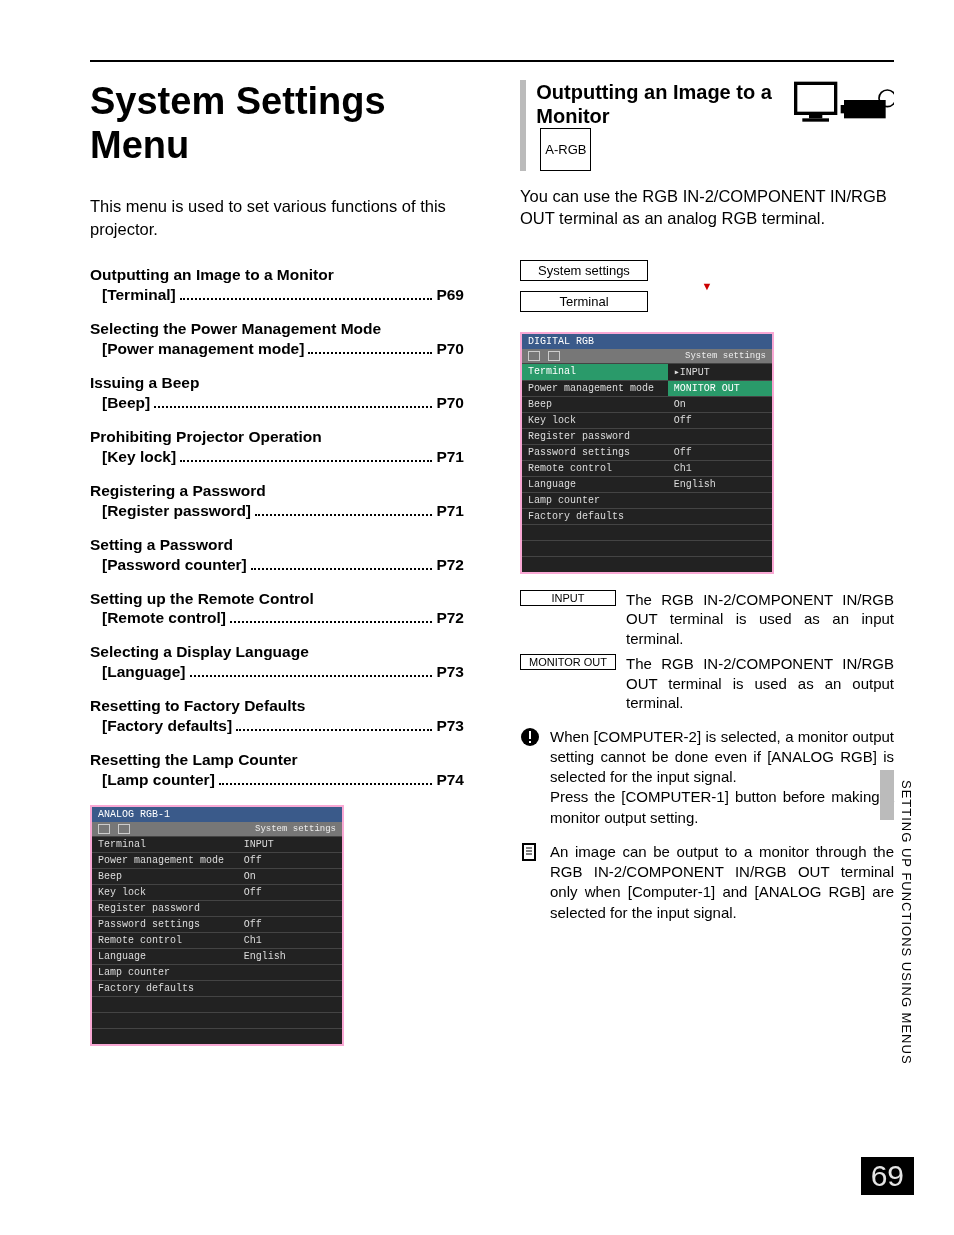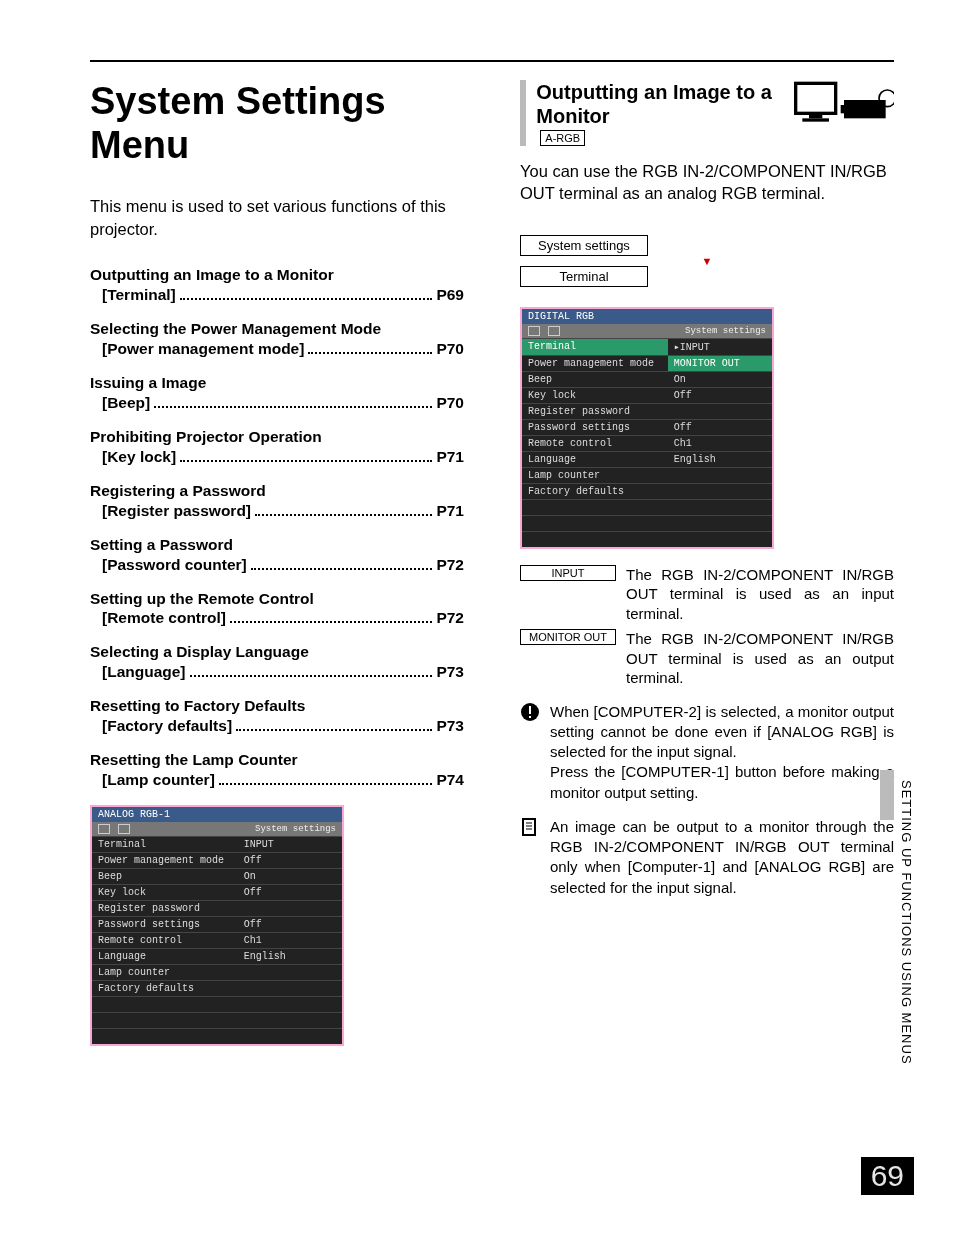--- a/index.html
+++ b/index.html
@@ -122,22 +122,22 @@
     margin:0;
     line-height:1.2;
   }
   .icons {
     margin-left:auto;
   }
   .monitor-svg { width:100px; height:50px;}
   .badge {
     display:inline-block;
     border:1px solid #000;
-    font-size:11px;
-    padding:1px 4px;
+    font-size:13px;
+    padding:13px 4px;
     margin-left:4px;
   }
   .body-text {
     font-size:16.5px;
     line-height:1.35;
     margin:14px 0;
   }
   .nav-boxes {
     margin:30px 0 20px 0;
     font-size:13px;
@@ -241,21 +241,21 @@
           </div>
           <div class="toc-item">
             <div class="toc-title">Selecting the Power Management Mode</div>
             <div class="toc-line">
               <span class="toc-label">[Power management mode]</span>
               <span class="dots"></span>
               <span class="toc-page">P70</span>
             </div>
           </div>
           <div class="toc-item">
-            <div class="toc-title">Issuing a Image</div>
+            <div class="toc-title">Issuing a Beep</div>
             <div class="toc-line">
               <span class="toc-label">[Beep]</span>
               <span class="dots"></span>
               <span class="toc-page">P70</span>
             </div>
           </div>
           <div class="toc-item">
             <div class="toc-title">Prohibiting Projector Operation</div>
             <div class="toc-line">
               <span class="toc-label">[Key lock]</span>

